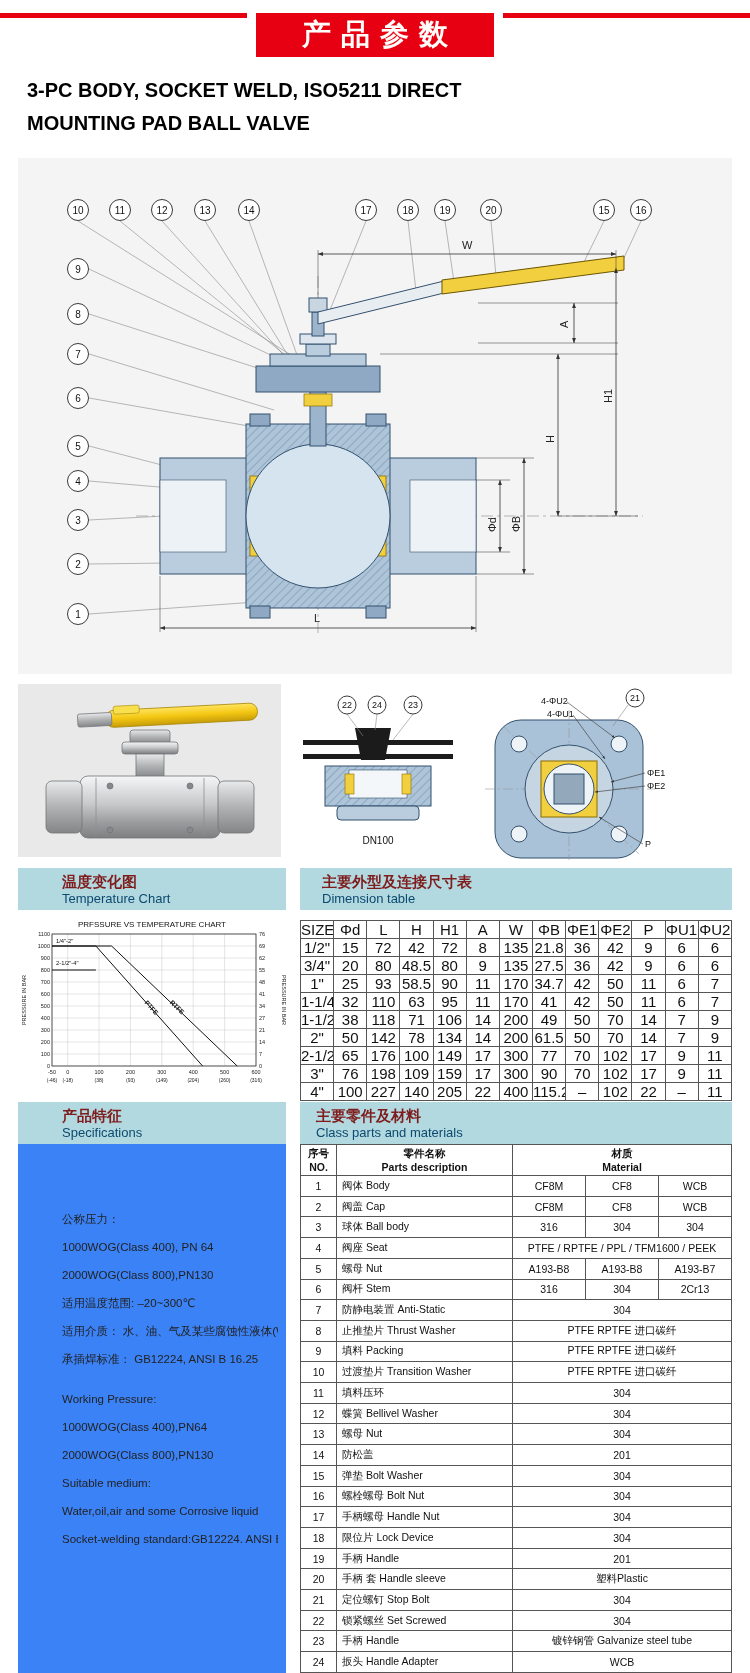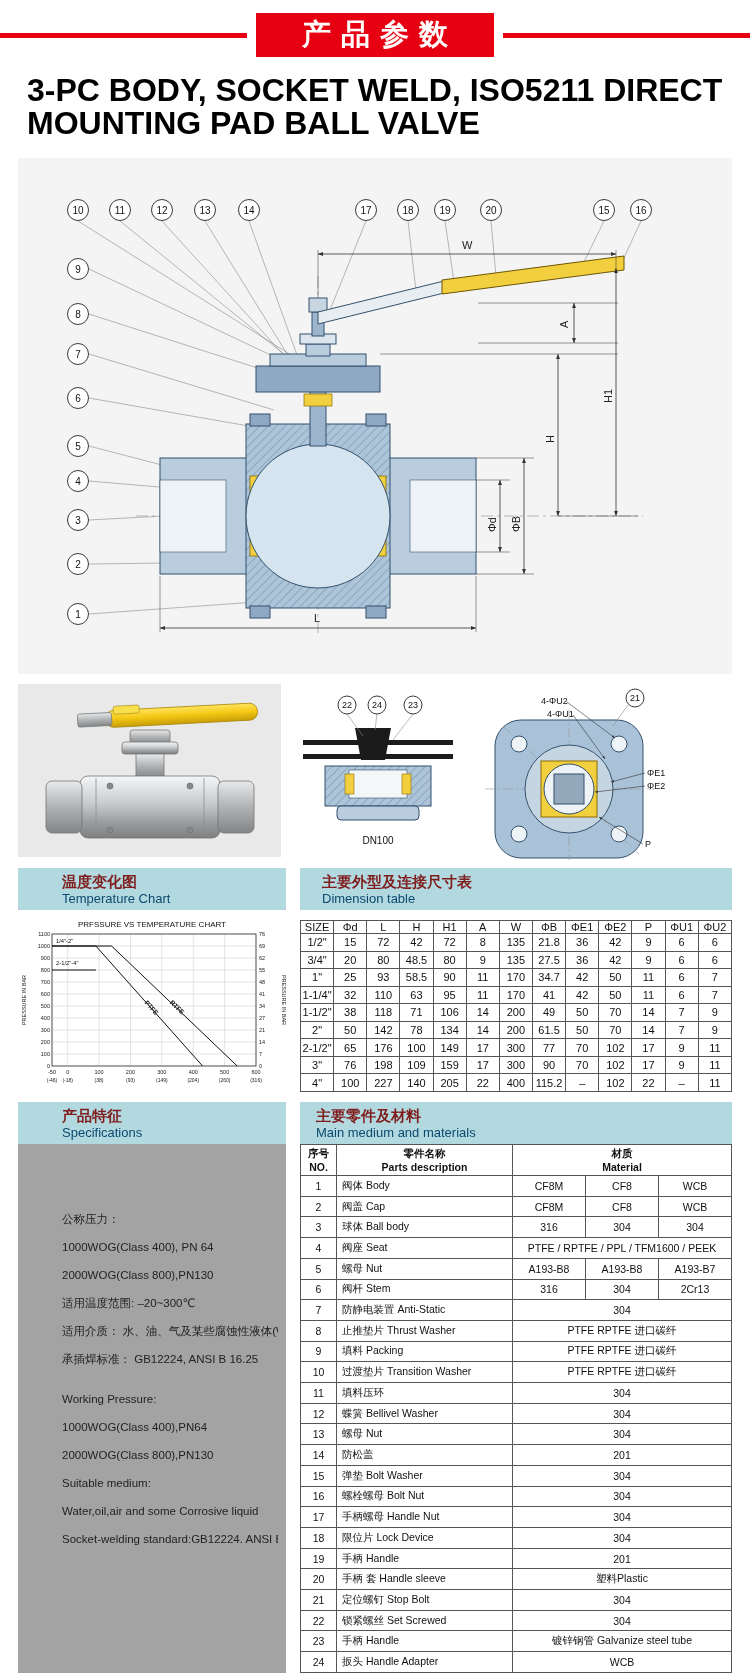--- a/index.html
+++ b/index.html
@@ -1,41 +1,41 @@
 <!DOCTYPE html>
 <html><head>
 <meta charset="utf-8">
 <style>
 *{margin:0;padding:0;box-sizing:border-box}
 body{width:750px;height:1673px;position:relative;background:#fff;font-family:"Liberation Sans","DejaVu Sans",sans-serif;color:#111;overflow:hidden}
 .abs{position:absolute}
-.banner-row{left:0;top:13px;width:750px;height:44px;display:flex;align-items:center}
+.banner-row{left:0;top:13px;width:750px;height:44px;display:flex;}
 .banner-line{flex:1;height:5px;background:#e60012}
 .banner-box{width:238px;height:44px;background:#e60012;color:#fffefb;font-size:29px;font-weight:bold;display:flex;align-items:center;justify-content:center;letter-spacing:10px;padding-left:10px;margin:0 9px}
-.page-title{left:27px;top:74px;width:706px;font-size:32px;font-weight:700;line-height:33px;color:#000}
+.page-title{left:27px;top:74px;width:706px;font-size:20px;font-weight:700;line-height:33px;color:#000}
 #main-draw{left:18px;top:158px;width:714px;height:516px;background:#f4f4f4}
 #photo{left:18px;top:684px;width:263px;height:173px;background:#e9e9e9}
 #secdraw{left:295px;top:684px;width:445px;height:176px;background:#fff}
 .sec-bar{height:42px;background:#b2d8e0;padding-top:4px}
 .sec-bar .zh{font-size:15px;font-weight:700;color:#7f1d1d;line-height:19px}
 .sec-bar .en{font-size:13px;color:#0c4a6e;line-height:16px}
 #bar-temp{left:18px;top:868px;width:268px;padding-left:44px}
 #bar-dim{left:300px;top:868px;width:432px;padding-left:22px}
 #bar-spec{left:18px;top:1102px;width:268px;padding-left:44px}
 #bar-parts{left:300px;top:1102px;width:432px;padding-left:16px}
 #chart-wrap{left:18px;top:916px;width:268px;height:178px;background:#fff}
 table{border-collapse:collapse;table-layout:fixed}
-.dim-table{left:300px;top:920px;width:432px;height:172px;font-size:11px}
+.dim-table{left:300px;top:920px;width:432px;height:172px;font-size:15px}
 .dim-table th,.dim-table td{border:1px solid #555;text-align:center;font-weight:400;padding:0;overflow:hidden;white-space:nowrap}
 .parts-table{left:300px;top:1144px;width:432px;height:529px;font-size:10.5px}
 .parts-table th,.parts-table td{border:1px solid #555;padding:0 2px;overflow:hidden;white-space:nowrap}
 .parts-table th{font-weight:700;text-align:center;height:31px;line-height:14px}
 .parts-table td{text-align:center}
 .parts-table td.nm{text-align:left;padding-left:5px}
-#spec-box{left:18px;top:1144px;width:268px;height:529px;background:#a3a3a3;padding:68px 8px 0 44px}
+#spec-box{left:18px;top:1144px;width:268px;height:529px;background:#3b82f6;padding:68px 8px 0 44px}
 .spec-line{font-size:11.5px;color:#222;height:28px;line-height:14px;white-space:nowrap;overflow:hidden}
 .spec-gap{height:12px}
 svg text{font-family:"Liberation Sans","DejaVu Sans",sans-serif}
 </style>
 </head>
 <body>
 
 <div class="abs banner-row">
   <div class="banner-line"></div>
   <div class="banner-box">产品参数</div>
@@ -579,21 +579,21 @@
       </tr>
     </tbody>
 </table>
 
 <div class="abs sec-bar" id="bar-spec">
   <div class="zh">产品特征</div>
   <div class="en">Specifications</div>
 </div>
 <div class="abs sec-bar" id="bar-parts">
   <div class="zh">主要零件及材料</div>
-  <div class="en">Main medium and materials</div>
+  <div class="en">Class parts and materials</div>
 </div>
 
 <div class="abs" id="spec-box">
     <div class="spec-line">公称压力：</div>
     <div class="spec-line">1000WOG(Class 400), PN 64</div>
     <div class="spec-line">2000WOG(Class 800),PN130</div>
     <div class="spec-line">适用温度范围: –20~300℃</div>
     <div class="spec-line">适用介质： 水、油、气及某些腐蚀性液体(W.O.G)</div>
     <div class="spec-line">承插焊标准： GB12224, ANSI B 16.25</div>
     <div class="spec-line spec-gap"></div>

